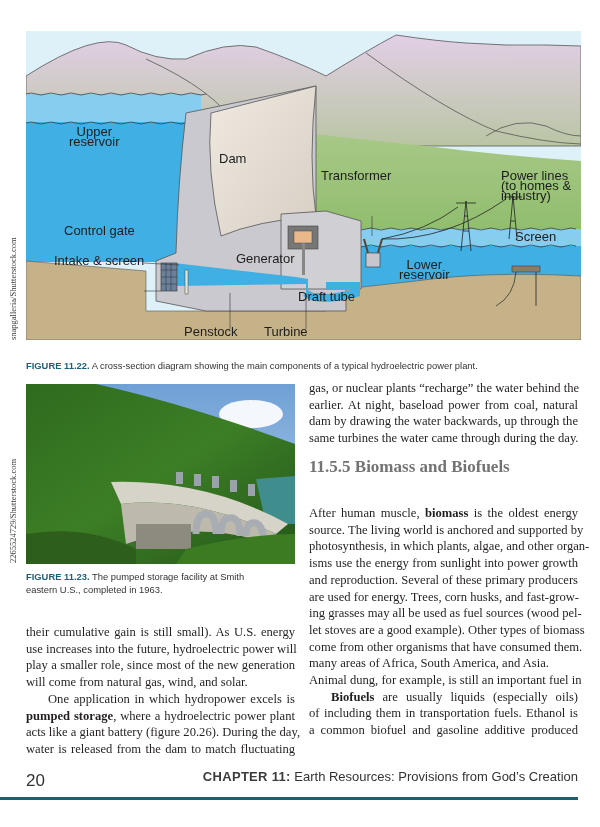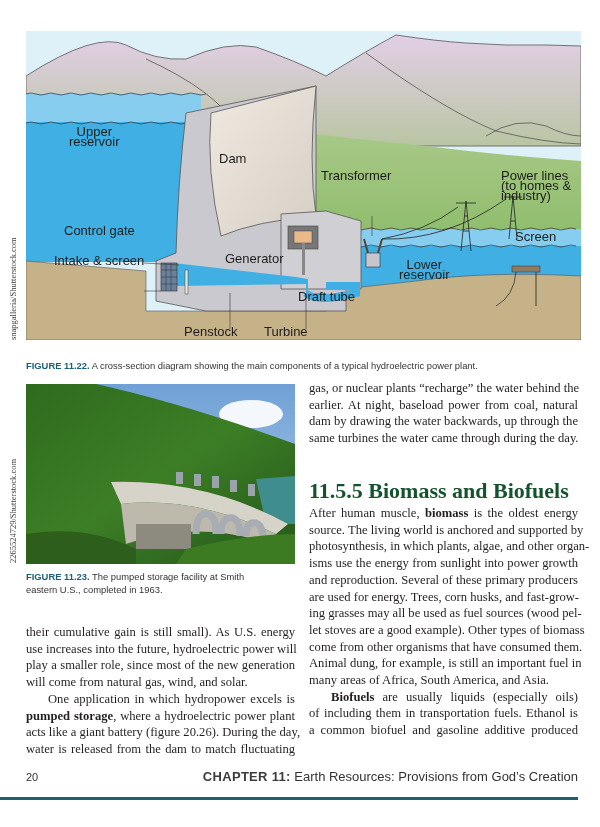--- a/index.html
+++ b/index.html
@@ -23,26 +23,26 @@
     .photo { position: absolute; left: 26px; top: 384px; width: 269px; height: 180px; overflow: hidden; }
     .photo svg { width: 100%; height: 100%; display: block; }
 
     
     .col { position: absolute; font-family: "Liberation Serif", serif; font-size: 12.6px; line-height: 16.7px; color: #231f20; text-align: justify; }
     .col b { font-weight: bold; }
     .line { display: block; text-align: justify; text-align-last: justify; white-space: nowrap; }
     .line.last { text-align-last: left; }
 
     .section-heading {
-      position: absolute; left: 300px; top: 478px;
-      font-family: "Liberation Serif", serif; font-weight: bold; font-size: 22px; color: #14532d; white-space: nowrap;
+      position: absolute; left: 300px; top: 457px;
+      font-family: "Liberation Serif", serif; font-weight: bold; font-size: 17px; color: #737373; white-space: nowrap;
     }
 
     
-    .page-number { position: absolute; left: 26px; top: 771px; font-family: "Liberation Sans", sans-serif; font-size: 11px; color: #333; }
+    .page-number { position: absolute; left: 26px; top: 771px; font-family: "Liberation Sans", sans-serif; font-size: 17px; color: #333; }
     .running-head { position: absolute; right: 22px; top: 769px; font-family: "Liberation Sans", sans-serif; font-size: 13px; color: #333; white-space: nowrap; }
     .running-head .ch { font-weight: bold; letter-spacing: 0.3px; color: #3b3b3b; }
     .footer-rule { position: absolute; left: 0; top: 797px; width: 578px; height: 3px; background: #1f5d73; }
   </style>
 </head>
 <body>
 
 <div class="diagram-box" style="left:26px; top:31px; width:555px; height:309px;">
   <svg viewBox="0 0 555 309" preserveAspectRatio="none">
     <defs>
@@ -125,21 +125,21 @@
 <div class="dlabel wrap" style="left:69px; top:127px; text-align:center;">Upper
 reservoir</div>
 <div class="dlabel" style="left:219px; top:154px;">Dam</div>
 <div class="dlabel" style="left:321px; top:171px;">Transformer</div>
 <div class="dlabel wrap" style="left:501px; top:171px;">Power lines
 (to homes &amp;
 industry)</div>
 <div class="dlabel" style="left:64px; top:226px;text-align:center;">Control gate</div>
 <div class="dlabel" style="left:515px; top:232px;">Screen</div>
 <div class="dlabel" style="left:54px; top:256px;">Intake &amp; screen</div>
-<div class="dlabel" style="left:225px; top:254px;">Generator</div>
+<div class="dlabel" style="left:236px; top:254px;">Generator</div>
 <div class="dlabel wrap" style="left:399px; top:260px; text-align:center;">Lower
 reservoir</div>
 <div class="dlabel" style="left:298px; top:292px;">Draft tube</div>
 <div class="dlabel" style="left:184px; top:327px;">Penstock</div>
 <div class="dlabel" style="left:264px; top:327px;">Turbine</div>
 
 <div class="credit" style="left:8px; top:340px;">snapgalleria/Shutterstock.com</div>
 
 <div class="caption" style="left:26px; top:360px; white-space:nowrap;">
   <span class="fig-label">FIGURE 11.22.</span><span> A cross-section diagram showing the main components of a typical hydroelectric power plant.</span>
@@ -215,22 +215,22 @@
 <div class="col" style="left:309px; top:505px; width:269px;">
   <span class="line"><span>After human muscle, </span><b>biomass</b><span> is the oldest energy</span></span>
   <span class="line">source. The living world is anchored and supported by</span>
   <span class="line">photosynthesis, in which plants, algae, and other organ-</span>
   <span class="line">isms use the energy from sunlight into power growth</span>
   <span class="line">and reproduction. Several of these primary producers</span>
   <span class="line">are used for energy. Trees, corn husks, and fast-grow-</span>
   <span class="line">ing grasses may all be used as fuel sources (wood pel-</span>
   <span class="line">let stoves are a good example). Other types of biomass</span>
   <span class="line">come from other organisms that have consumed them.</span>
+  <span class="line last">many areas of Africa, South America, and Asia.</span>
   <span class="line">Animal dung, for example, is still an important fuel in</span>
-  <span class="line last">many areas of Africa, South America, and Asia.</span>
   <span class="line" style="padding-left:22px;"><b>Biofuels</b><span> are usually liquids (especially oils)</span></span>
   <span class="line">of including them in transportation fuels. Ethanol is</span>
   <span class="line">a common biofuel and gasoline additive produced</span>
 </div>
 
 <div class="page-number">20</div>
 <div class="running-head">
   <span class="ch">CHAPTER 11:</span><span> Earth Resources: Provisions from God’s Creation</span>
 </div>
 <div class="footer-rule"></div>

